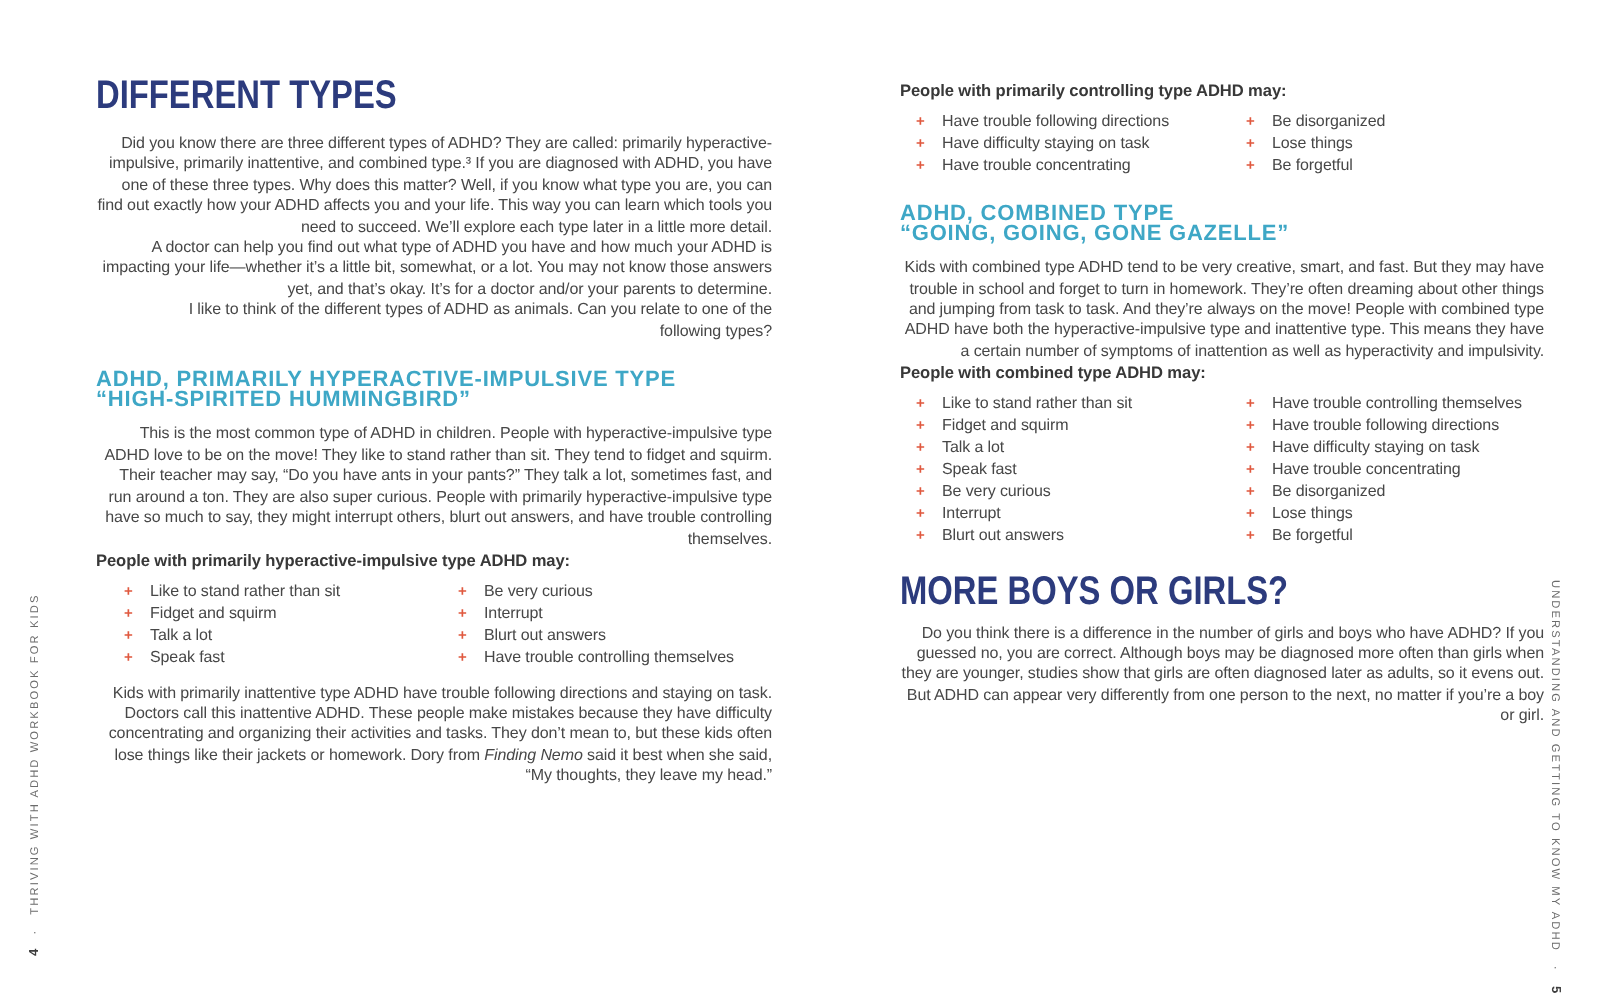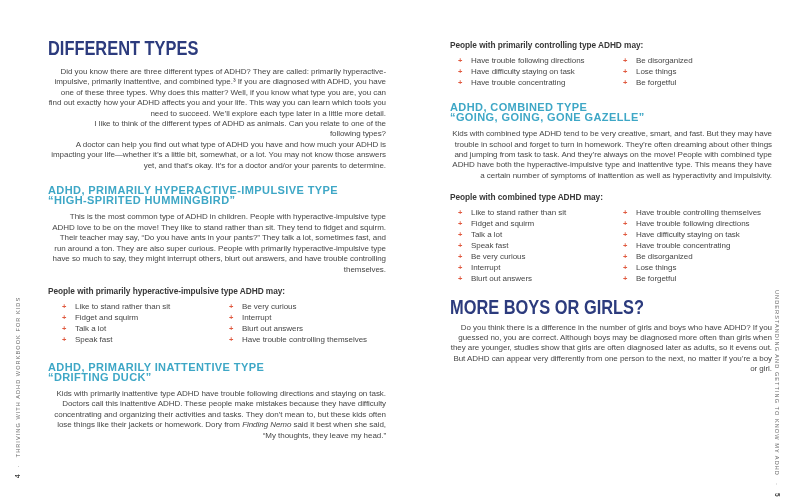--- a/index.html
+++ b/index.html
@@ -50,21 +50,21 @@
     font-weight:bold;
     font-size:11px;
     line-height:10.2px;
     letter-spacing:0.4px;
     margin-top:14px;
   }
   .list-intro{
     font-size:8.3px;
     font-weight:bold;
     color:var(--bold);
-    margin-top:11px;
+    margin-top:0;
     letter-spacing:-0.05px;
   }
   .cols{display:flex;margin-top:6px;}
   .cols ul{list-style:none;}
   .col1{width:50%;padding-left:14px;}
   .col2{width:50%;padding-left:12px;}
   .page-right .col1{padding-left:8px;}
   li{
     display:flex;
     align-items:baseline;
@@ -113,22 +113,22 @@
 </style>
 </head>
 <body>
 
 <div class="spread">
 
   <div class="page page-left">
     <h1 class="big-title">DIFFERENT TYPES</h1>
 
     <p class="body-p" style="margin-top:9px;">Did you know there are three different types of ADHD? They are called: primarily hyperactive-impulsive, primarily inattentive, and combined type.³ If you are diagnosed with ADHD, you have one of these three types. Why does this matter? Well, if you know what type you are, you can find out exactly how your ADHD affects you and your life. This way you can learn which tools you need to succeed. We’ll explore each type later in a little more detail.</p>
+    <p class="body-p flow indent">A doctor can help you find out what type of ADHD you have and how much your ADHD is impacting your life—whether it’s a little bit, somewhat, or a lot. You may not know those answers yet, and that’s okay. It’s for a doctor and/or your parents to determine.</p>
     <p class="body-p flow indent">I like to think of the different types of ADHD as animals. Can you relate to one of the following types?</p>
-    <p class="body-p flow indent">A doctor can help you find out what type of ADHD you have and how much your ADHD is impacting your life—whether it’s a little bit, somewhat, or a lot. You may not know those answers yet, and that’s okay. It’s for a doctor and/or your parents to determine.</p>
 
     <h2 class="teal-heading">
       <span>ADHD, PRIMARILY HYPERACTIVE-IMPULSIVE TYPE</span><br>
       <span>“HIGH-SPIRITED HUMMINGBIRD”</span>
     </h2>
     <p class="body-p">This is the most common type of ADHD in children. People with hyperactive-impulsive type ADHD love to be on the move! They like to stand rather than sit. They tend to fidget and squirm. Their teacher may say, “Do you have ants in your pants?” They talk a lot, sometimes fast, and run around a ton. They are also super curious. People with primarily hyperactive-impulsive type have so much to say, they might interrupt others, blurt out answers, and have trouble controlling themselves.</p>
 
     <p class="list-intro">People with primarily hyperactive-impulsive type ADHD may:</p>
     <div class="cols">
       <ul class="col1">
@@ -162,24 +162,20 @@
             <span class="bullet">+</span>
             <span>Blurt out answers</span>
           </li>
         <li>
             <span class="bullet">+</span>
             <span>Have trouble controlling themselves</span>
           </li>
       </ul>
     </div>
 
-    <h2 class="teal-heading" style="margin-top:16px;">
-      <span>ADHD, PRIMARILY INATTENTIVE TYPE</span><br>
-      <span>“DRIFTING DUCK”</span>
-    </h2>
     <p class="body-p"><span>Kids with primarily inattentive type ADHD have trouble following directions and staying on task. Doctors call this inattentive ADHD. These people make mistakes because they have difficulty concentrating and organizing their activities and tasks. They don’t mean to, but these kids often lose things like their jackets or homework. Dory from </span><span class="italic">Finding Nemo</span><span> said it best when she said, “My thoughts, they leave my head.”</span></p>
   </div>
 
   <div class="page page-right">
     <p class="list-intro" style="margin-top:0;">People with primarily controlling type ADHD may:</p>
     <div class="cols">
       <ul class="col1">
         <li>
             <span class="bullet">+</span>
             <span>Have trouble following directions</span>

